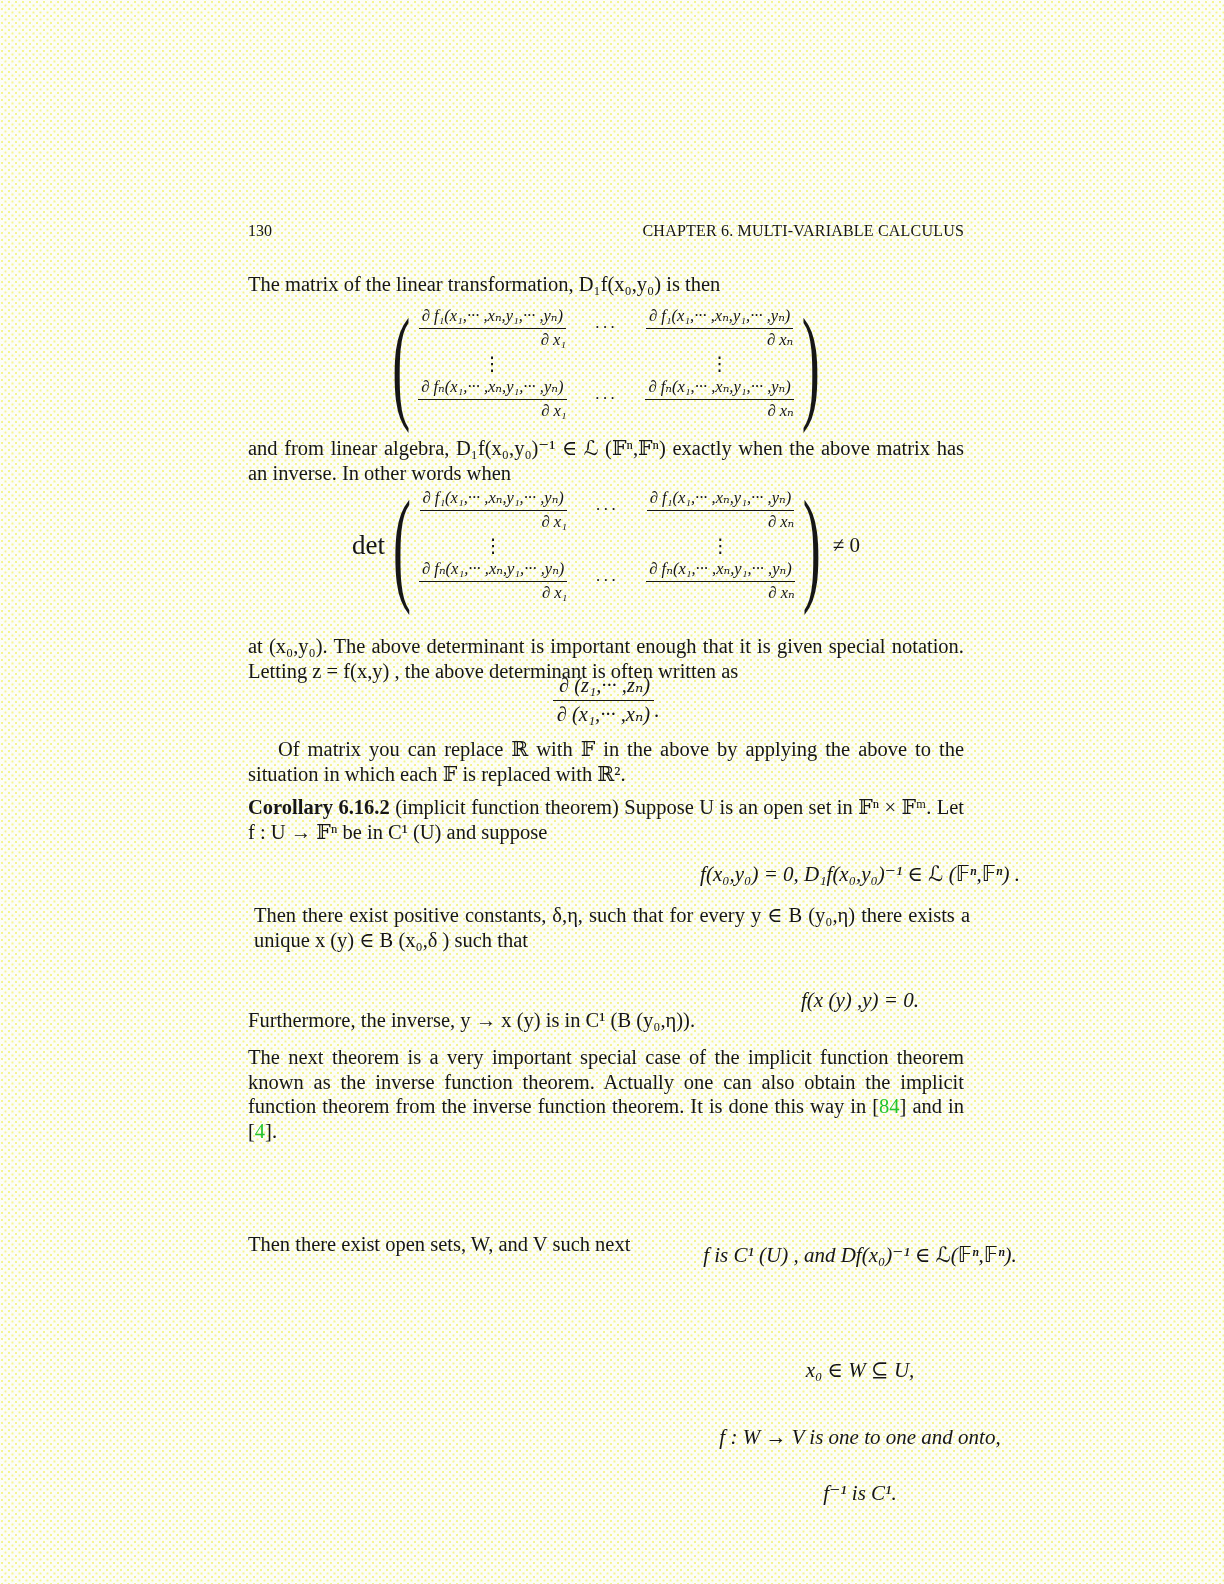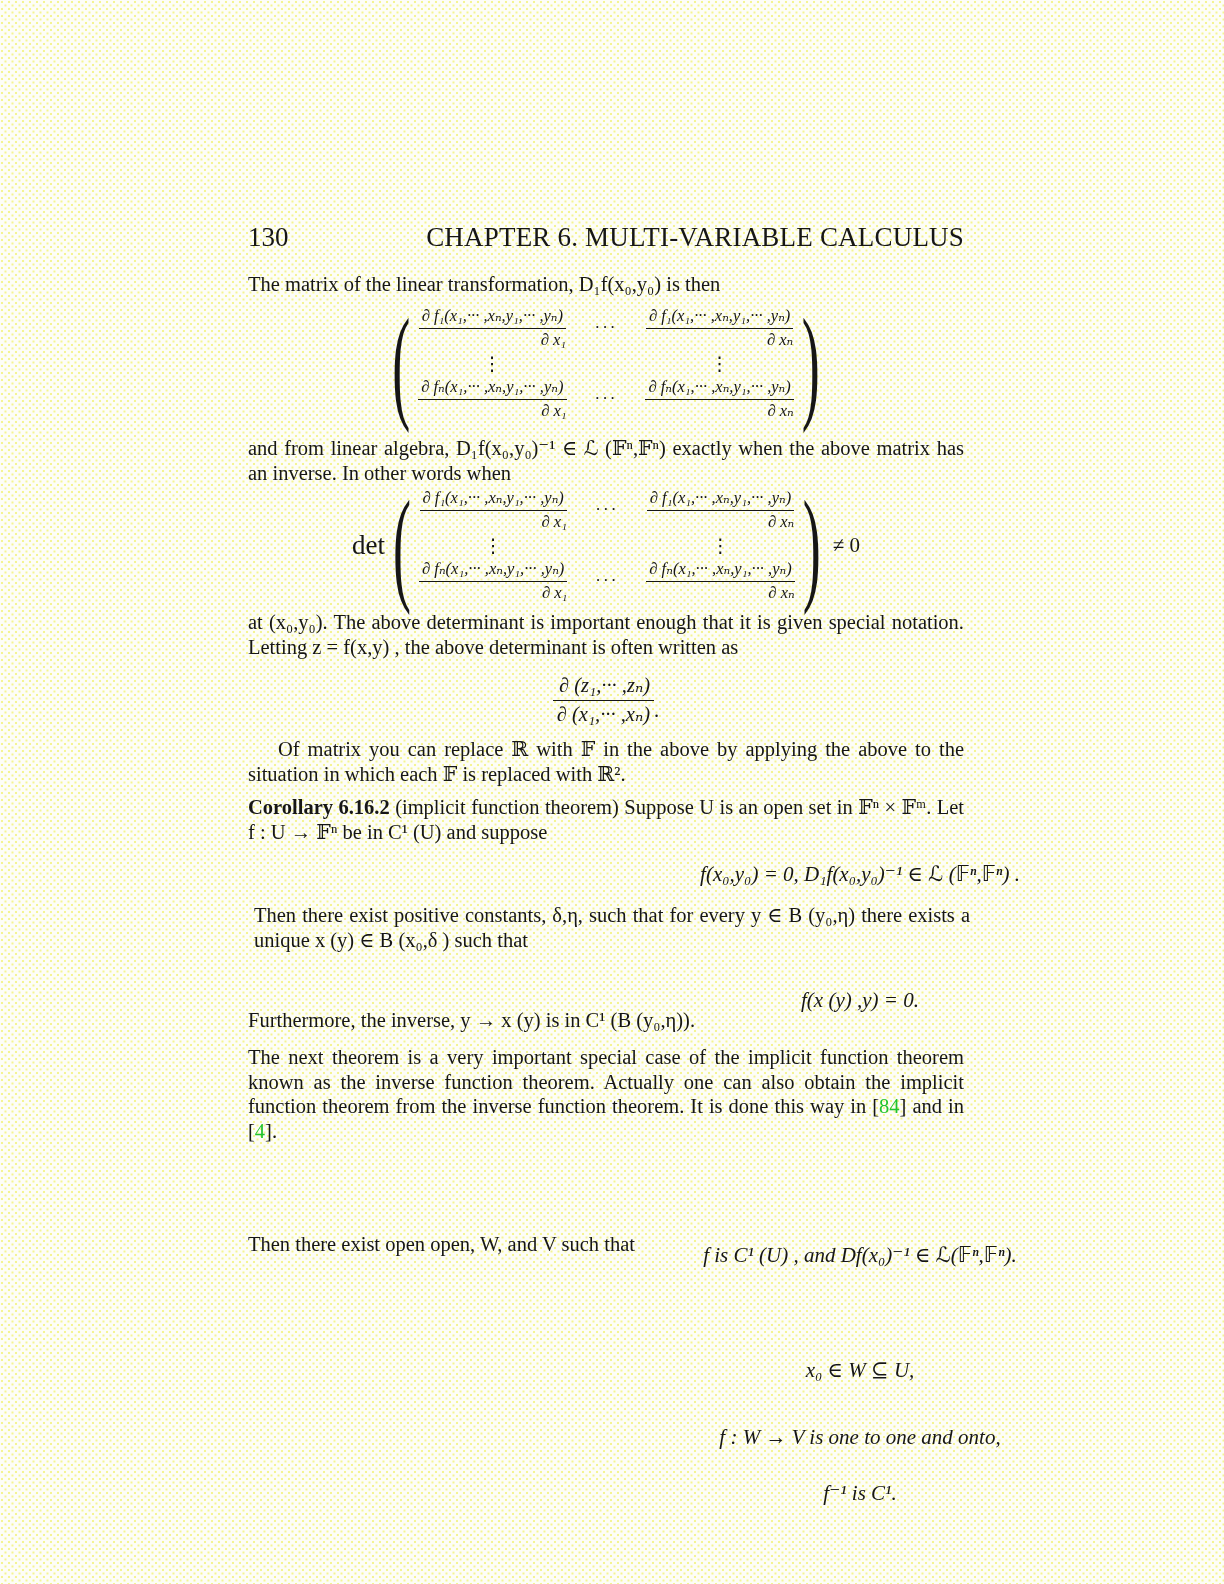--- a/index.html
+++ b/index.html
@@ -15,21 +15,21 @@
     color:#161616;
   }
   .page { position:absolute; inset:0; }
   .col { position:absolute; left:248px; width:716px; }
   .body-text { font-size:20.5px; line-height:24.6px; text-align:justify; }
   .indent { text-indent:30px; }
   .it { }
   .bold { font-weight:bold; }
   p { margin:0; }
 
-  .header-row { display:flex; justify-content:space-between; align-items:baseline; font-size:27px; }
+  .header-row { display:flex; justify-content:space-between; align-items:baseline; font-size:16px; }
   .chapter-title { letter-spacing:0.2px; }
 
   .display { display:flex; justify-content:center; align-items:center; }
   .paren { font-size:54px; font-weight:400; transform:scaleY(2.35); transform-origin:center; line-height:1; padding:0 2px; }
   .matrix-grid {
     display:grid; grid-template-columns:auto auto auto;
     column-gap:28px; row-gap:4px; align-items:center; justify-items:center;
     margin:0 6px;
   }
   .frac { display:inline-block; text-align:right; font-style:italic; font-size:16.5px; line-height:1.25; }
@@ -113,21 +113,21 @@
       <span class="cdots">···</span>
       <span class="frac">
         <span class="num">∂ fₙ(x₁,··· ,xₙ,y₁,··· ,yₙ)</span>
         <span class="den">∂ xₙ</span>
       </span>
     </div>
     <span class="paren">)</span>
     <span class="neq">≠ 0</span>
   </div>
 
-  <p class="col body-text" style="top:610px;">at (x₀,y₀).  The above determinant is important enough that it is given special notation. Letting z = f(x,y) , the above determinant is often written as</p>
+  <p class="col body-text" style="top:634px;">at (x₀,y₀).  The above determinant is important enough that it is given special notation. Letting z = f(x,y) , the above determinant is often written as</p>
 
   <div class="col display" style="top:672px;">
     <span class="frac big-frac">
       <span class="num">∂ (z₁,··· ,zₙ)</span>
       <span class="den">∂ (x₁,··· ,xₙ)</span>
     </span>
     <span class="frac-period">.</span>
   </div>
 
   <p class="col body-text indent" style="top:737px;">Of matrix you can replace ℝ with 𝔽 in the above by applying the above to the situation in which each 𝔽 is replaced with ℝ².</p>
@@ -149,21 +149,21 @@
   <p class="col body-text it" style="top:1008px;">Furthermore, the inverse, y → x (y) is in C¹ (B (y₀,η)).</p>
 
   <p class="col body-text" style="top:1045px;"><span>The next theorem is a very important special case of the implicit function theorem known as the inverse function theorem.  Actually one can also obtain the implicit function theorem from the inverse function theorem.  It is done this way in [</span><span class="cite" style="color:#22c32e;">84</span><span>] and in [</span><span class="cite" style="color:#22c32e;">4</span><span>].</span></p>
 
 
   <div class="col eq-row" style="top:1193px;">
     <span class="eq-body">f is C¹ (U) ,  and  Df(x₀)⁻¹ ∈ ℒ(𝔽ⁿ,𝔽ⁿ).</span>
 
   </div>
 
-  <p class="col body-text it" style="top:1232px;">Then there exist open open, W, and V such that</p>
+  <p class="col body-text it" style="top:1232px;">Then there exist open sets, W, and V such next</p>
 
   <div class="col eq-row" style="top:1283px;">
     <span class="eq-body">x₀ ∈ W ⊆ U,</span>
 
   </div>
 
   <div class="col eq-row" style="top:1325px;">
     <span class="eq-body">f : W → V is one to one and onto,</span>
 
   </div>

